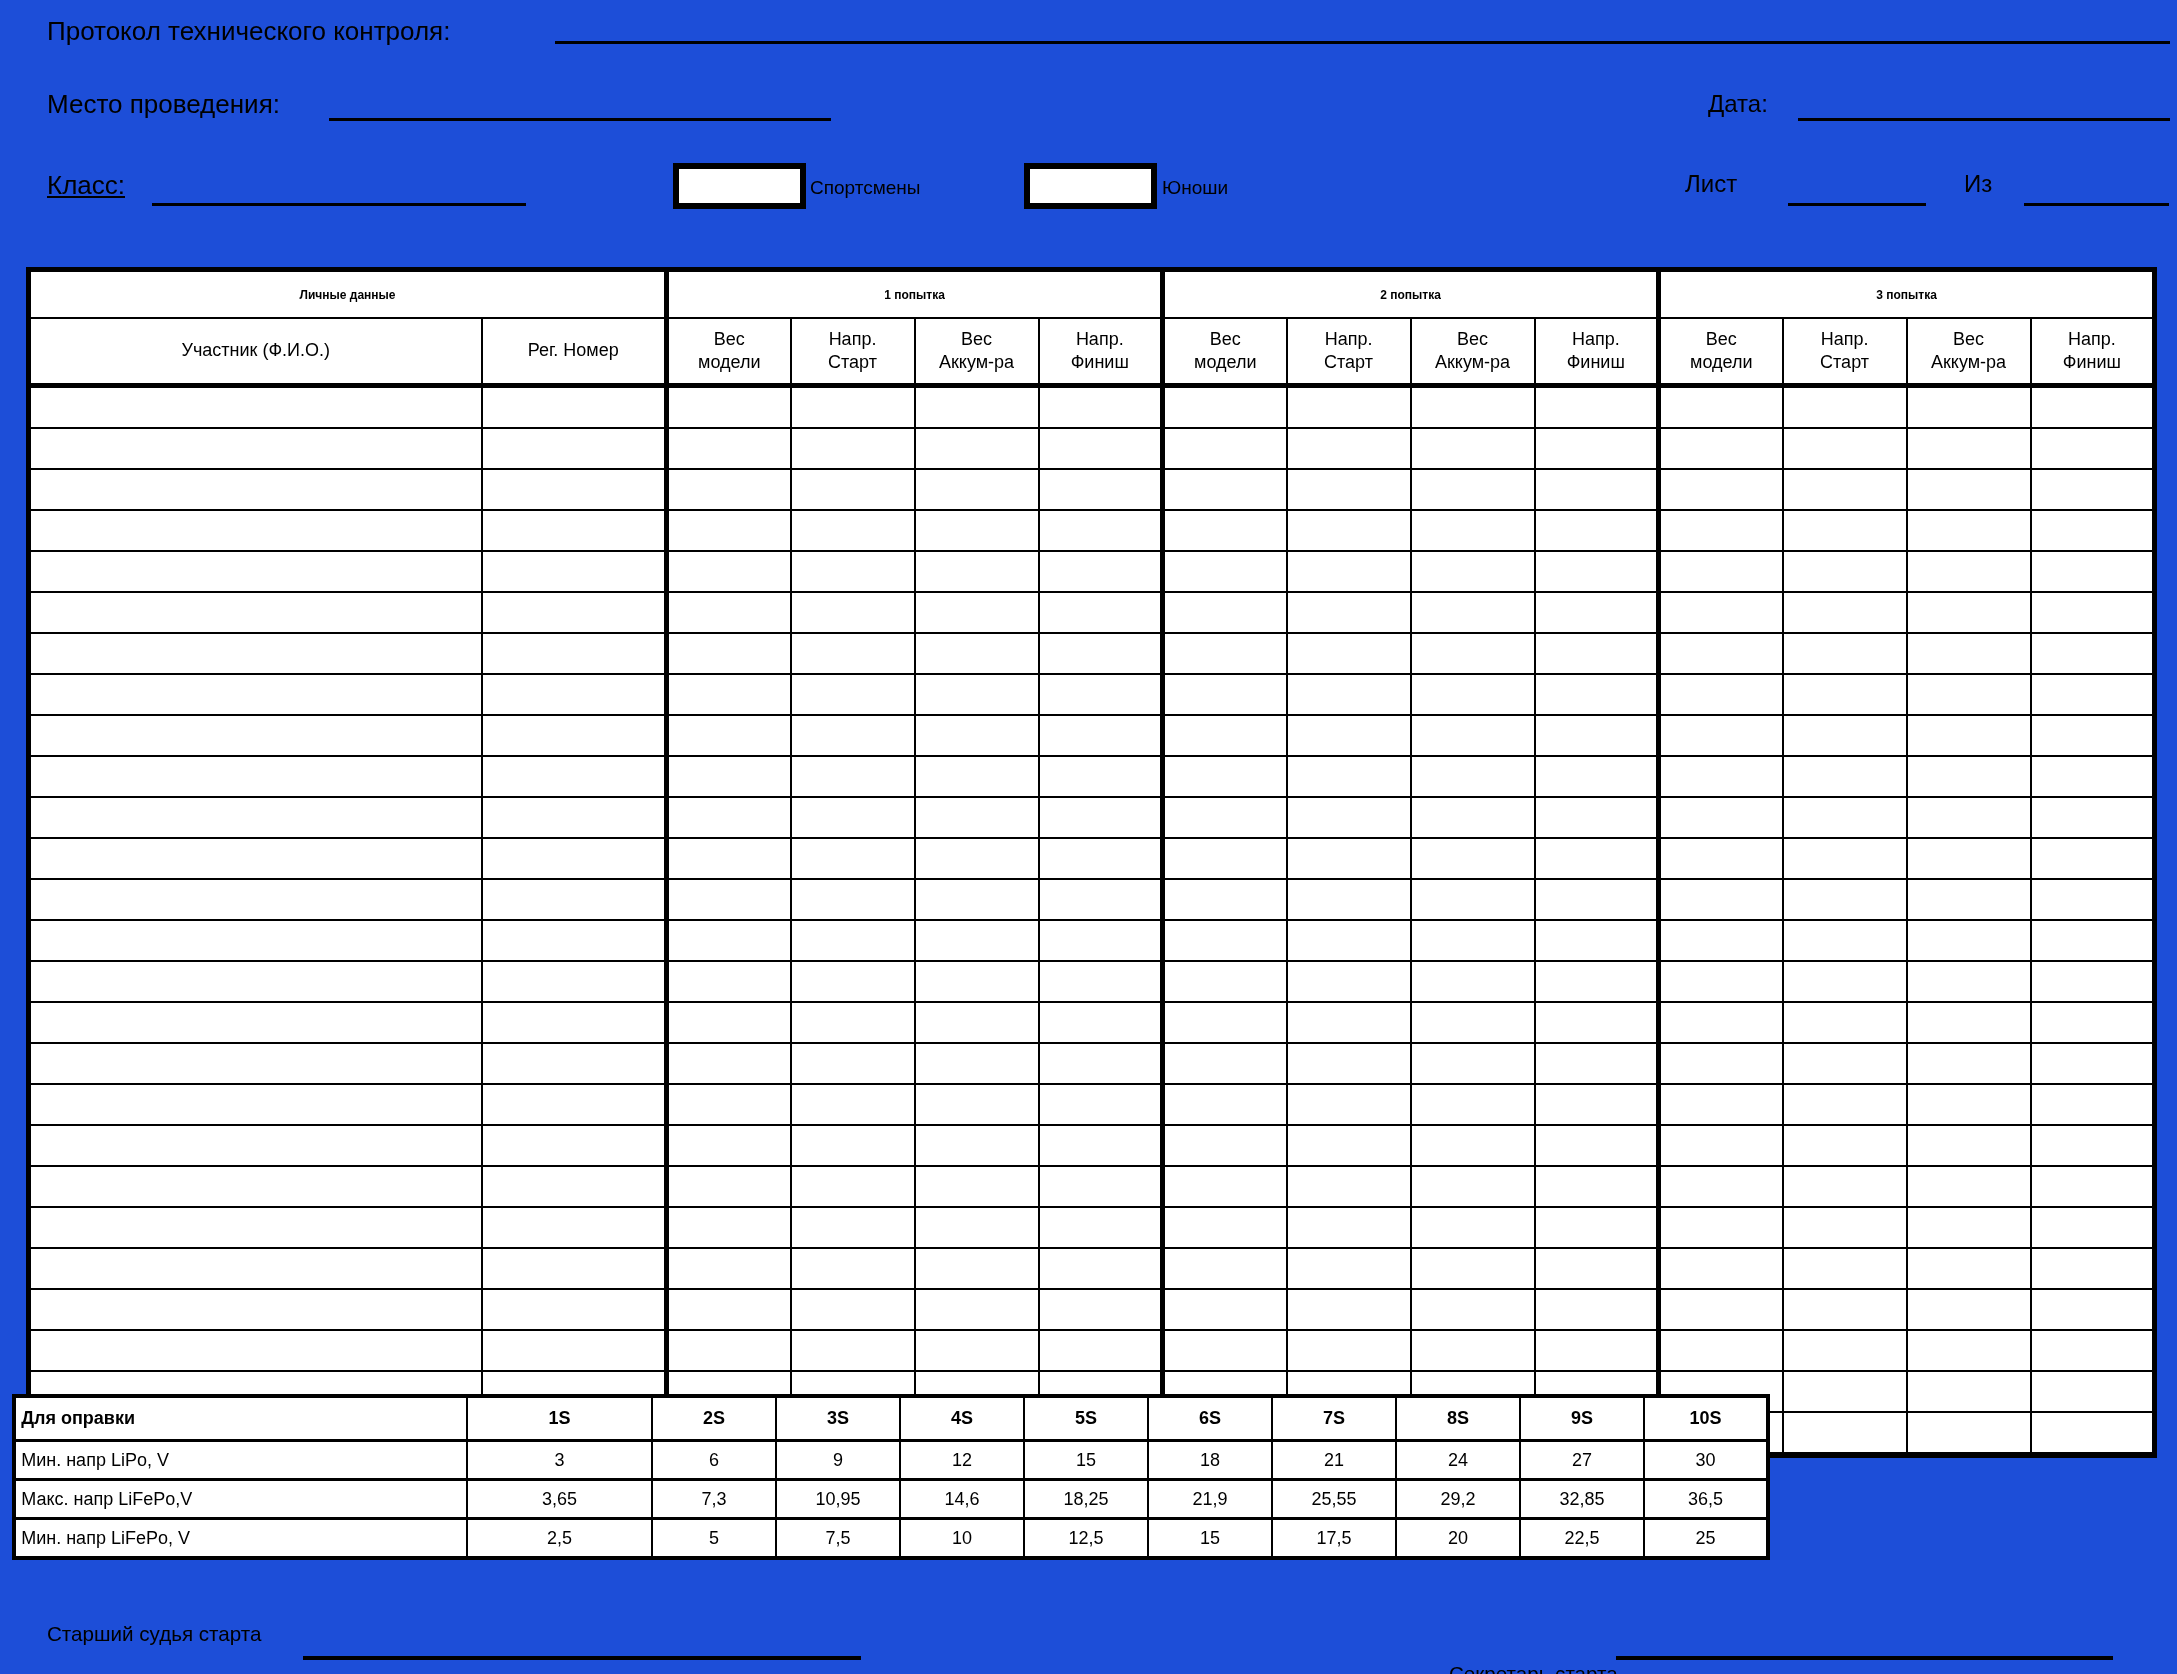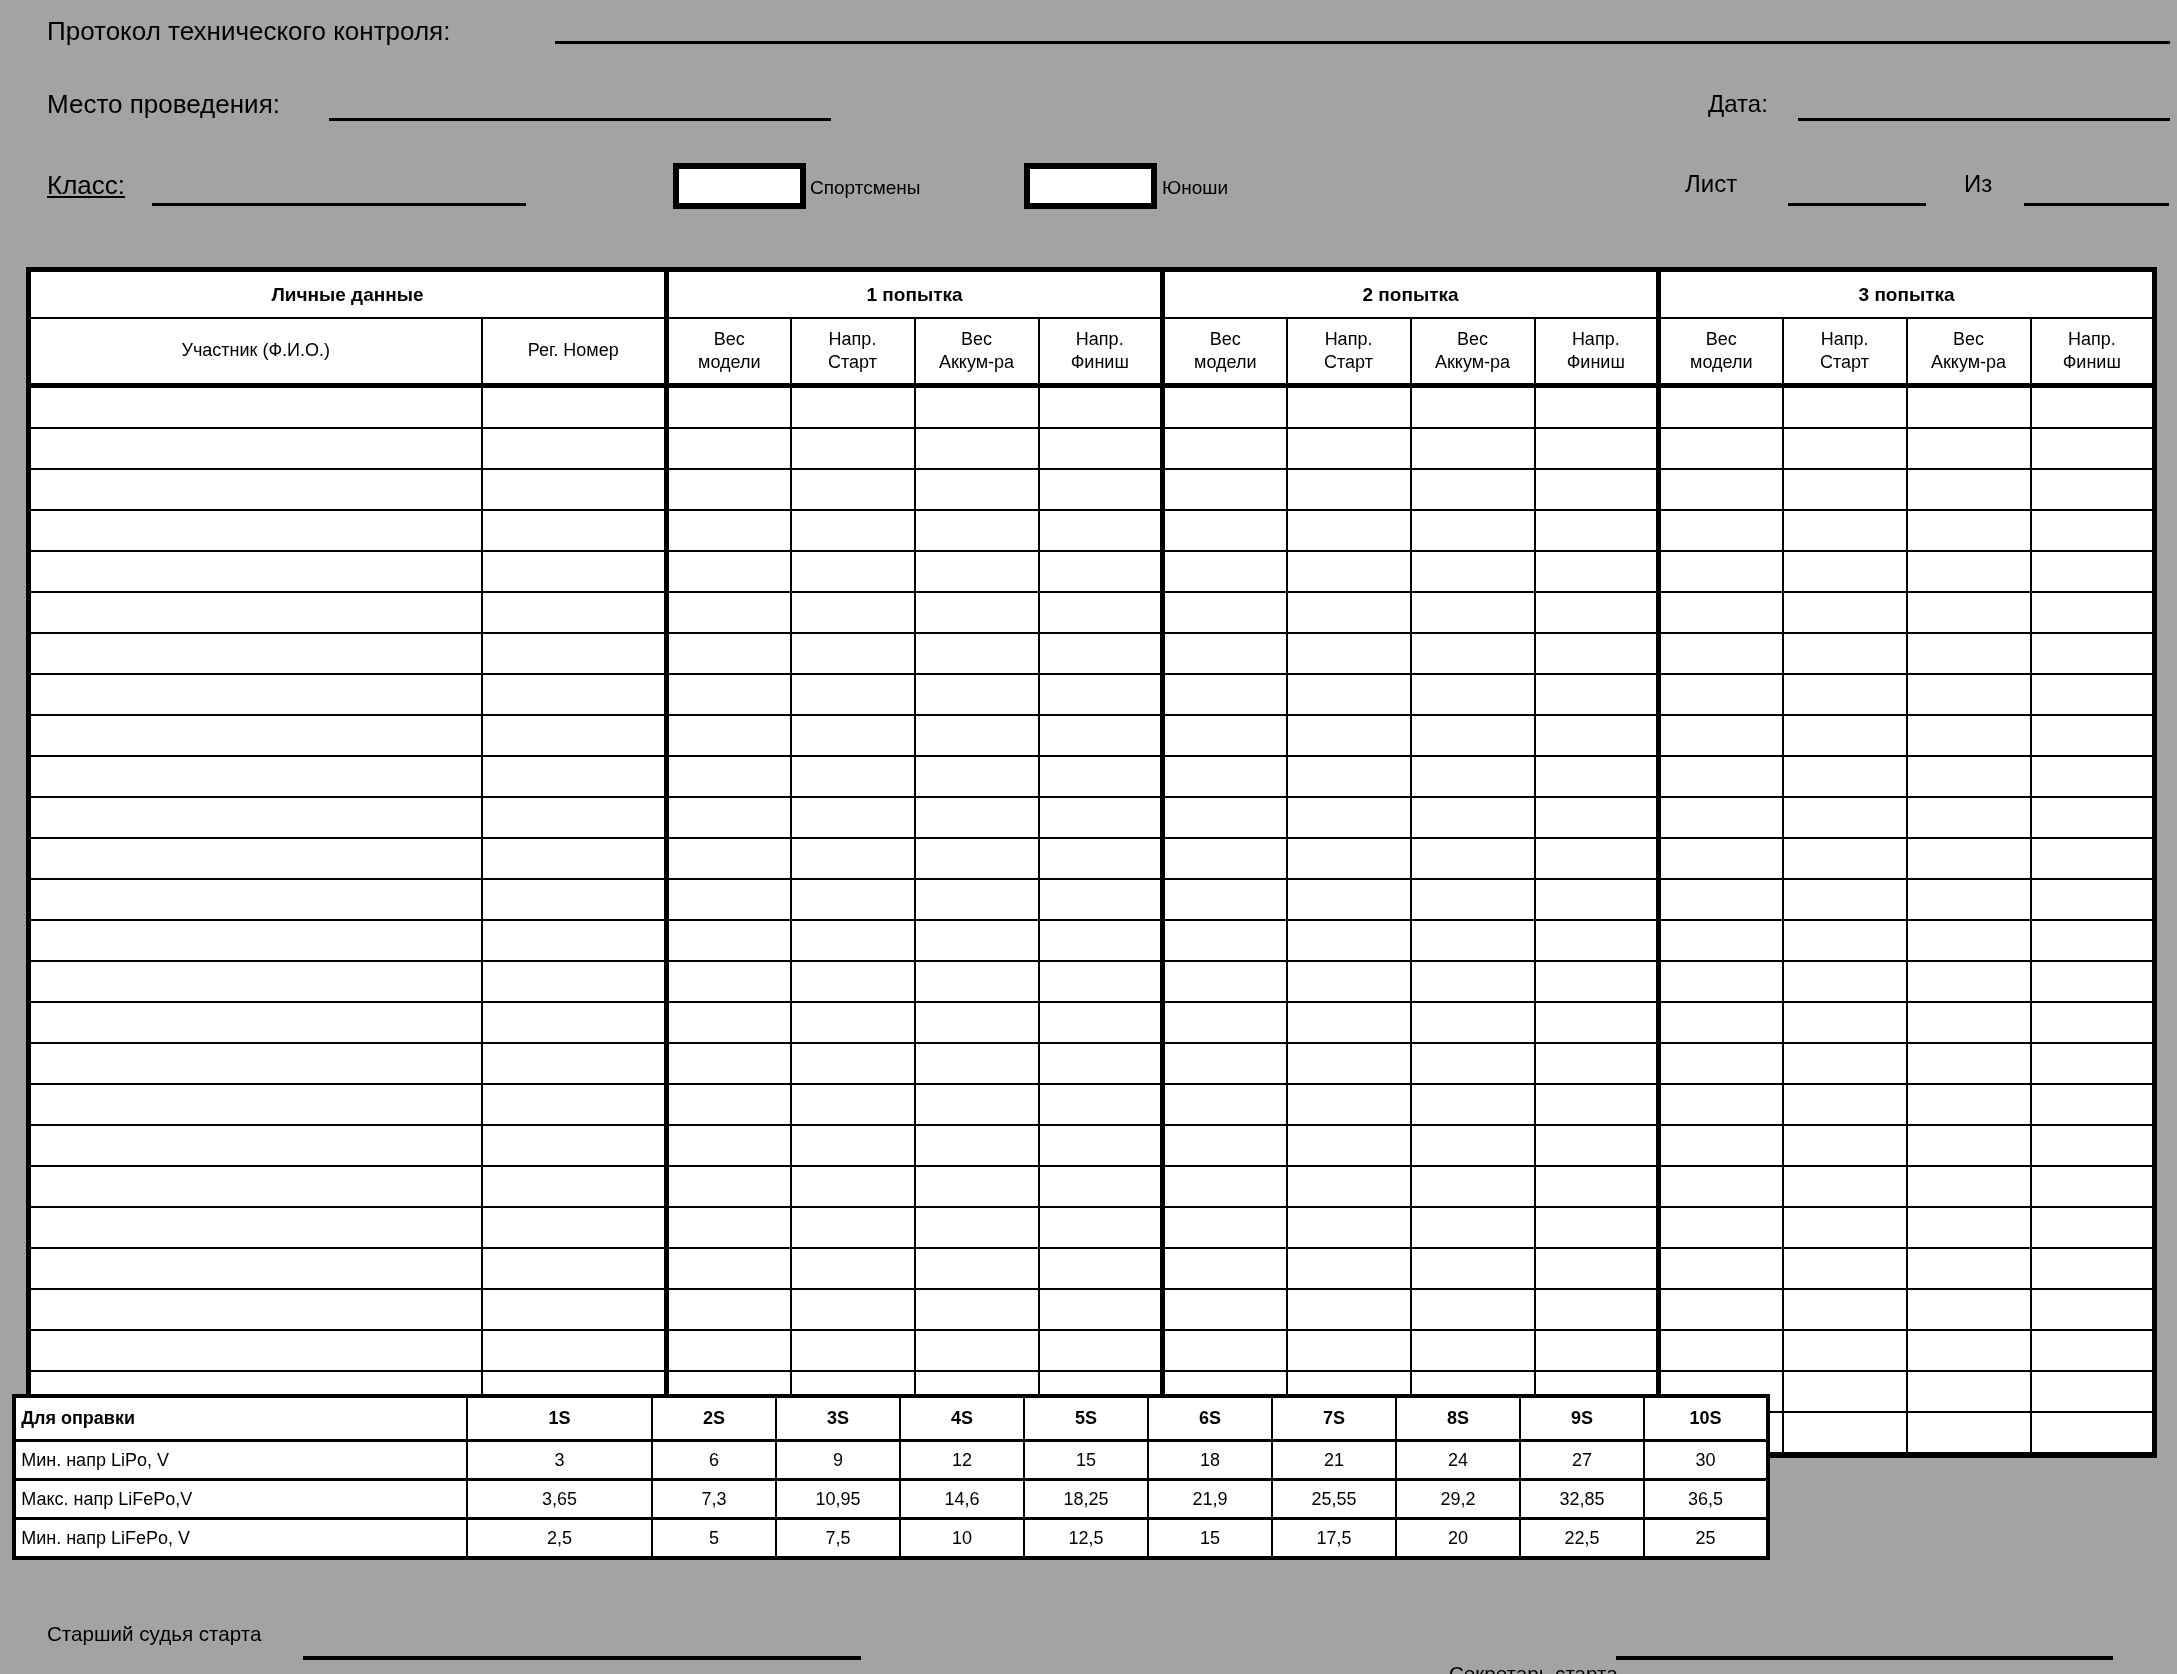--- a/index.html
+++ b/index.html
@@ -1,30 +1,30 @@
 <!DOCTYPE html>
 <html style="font-size:13.8px"><head>
 <meta charset="utf-8">
 <style>
   html,body{margin:0;padding:0;background:#fff;}
-  .page{position:relative;width:2178px;height:1674px;background:#a3a3a3;
+  .page{position:relative;width:2178px;height:1674px;background:#1d4ed8;
         font-family:"Liberation Sans", sans-serif;color:#000;overflow:hidden;}
   .abs{position:absolute;}
   .lbl{font-size:26px;white-space:nowrap;}
   .lbl-sm{font-size:19px;white-space:nowrap;}
   .lbl-md{font-size:24px;white-space:nowrap;}
   .fline{background:#000;height:3.4px;}
   .sigline{background:#000;height:4.3px;}
   .cbx{width:133px;height:46px;border:6.9px solid #000;box-sizing:border-box;background:#fff;}
   .siglbl{font-size:20.6px;white-space:nowrap;}
 
   table{border-collapse:collapse;table-layout:fixed;position:absolute;background:#fff;}
   #main-table{left:26px;top:267px;width:2123px;border:5.2px solid #000;border-bottom:6.9px solid #000;}
   #main-table td{border:2.6px solid #000;padding:0;overflow:hidden;}
-  .gh{height:45px;font-weight:bold;text-align:center;font-size:19px;}
+  .gh{height:45px;font-weight:bold;text-align:center;font-size:12px;}
   .sh{height:64px;text-align:center;white-space:pre-line;font-size:18px;line-height:1.3;
       border-bottom:5.2px solid #000 !important;vertical-align:middle;}
   .bc{height:39px;}
   .tl{border-left:5.2px solid #000 !important;}
 
   #ref-table{left:12px;top:1394px;width:1752px;border:4.3px solid #000;}
   #ref-table td{border:2.6px solid #000;border-top-width:3.4px;border-bottom-width:3.4px;padding:0;overflow:hidden;}
   .rh{height:41px;font-weight:bold;font-size:18px;text-align:center;vertical-align:middle;}
   .rlab{text-align:left;padding-left:5.2px !important;font-size:18px;height:36px;vertical-align:middle;}
   .rhlab{font-weight:bold;}

